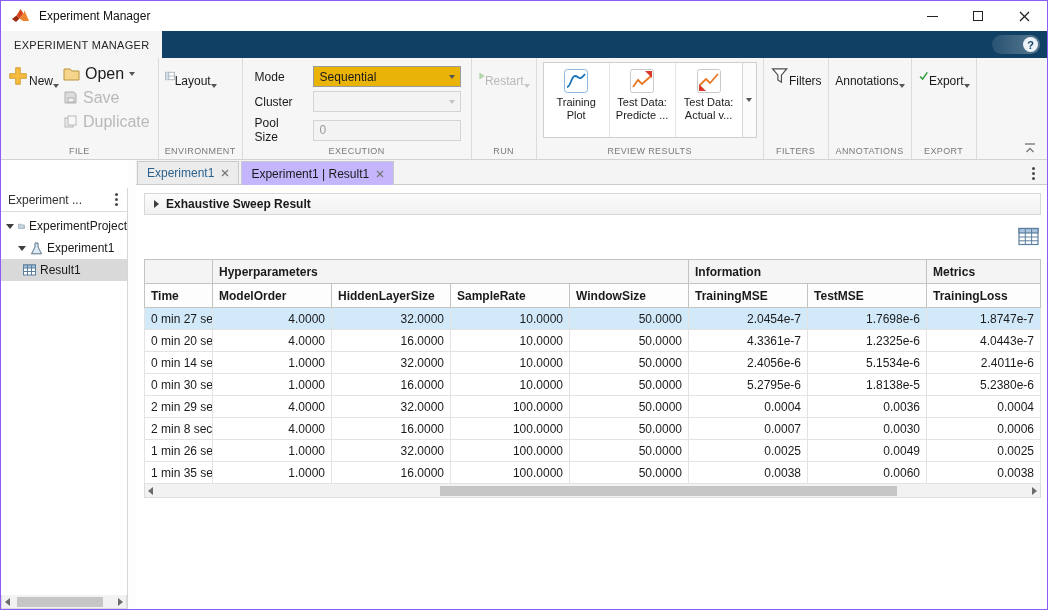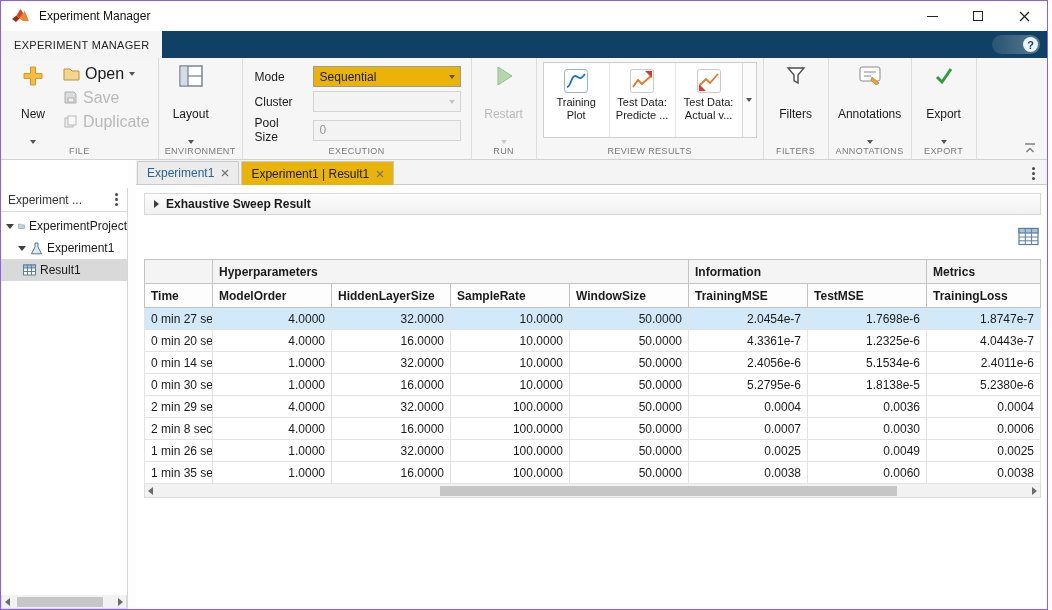--- a/index.html
+++ b/index.html
@@ -23,21 +23,21 @@
                background:linear-gradient(90deg, rgba(255,255,255,.10), rgba(255,255,255,.30));
                display:flex; align-items:center; justify-content:flex-end; padding-right:2px; cursor:default; }
   .help-circle { width:15px; height:15px; border-radius:50%; background:#eef3f7; color:#11446b; font-weight:bold;
                  font-size:11px; display:flex; align-items:center; justify-content:center; }
 
   
   .ribbon { flex:0 0 94px; background:#f6f6f6; border-bottom:1px solid #d2d2d2; display:flex; position:relative; }
   .rib-sec { display:flex; flex-direction:column; border-right:1px solid #dcdcdc; padding:2px 6px 0; }
   .sec-body { flex:1; display:flex; align-items:flex-start; }
   .sec-label { height:15px; font-size:9px; color:#7a7a7a; text-align:center; letter-spacing:.4px; line-height:15px; white-space:nowrap; }
-  .big-btn { width:52px; display:flex; flex-direction:column; align-items:center; padding-top:4px; row-gap:19px; }
+  .big-btn { width:52px; display:flex; flex-direction:row; align-items:flex-end; padding-top:4px; row-gap:0; }
   .big-btn .lbl { font-size:12px; white-space:nowrap; }
   .caret { width:0; height:0; border-left:3.5px solid transparent; border-right:3.5px solid transparent; border-top:4px solid #555; }
   .dis .lbl { color:#b9b9b9; }
   .dis .caret { border-top-color:#c9c9c9; }
   .small-col { display:flex; flex-direction:column; row-gap:7px; padding:5px 2px 0 4px; }
   .small-btn { display:flex; align-items:center; column-gap:5px; height:17px; font-size:16px; white-space:nowrap; }
   .exec { display:grid; grid-template-columns:50px 148px; gap:4px 8px; align-items:center; padding:6px 4px 0 6px; }
   .exec .flabel { font-size:12px; }
   .combo { height:21px; background:#eab308; border:1px solid #9b9b9b; display:flex; align-items:center; padding:0 5px 0 6px; }
   .combo .val { flex:1; font-size:12px; overflow:hidden; white-space:nowrap; }
@@ -57,21 +57,21 @@
   .tree { flex:1; padding-top:3px; overflow:hidden; }
   .tree-item { height:22px; display:flex; align-items:center; column-gap:4px; white-space:nowrap; overflow:hidden; }
   .tree-item.sel { background:#d9d9d9; }
   .twisty { width:0; height:0; border-left:4px solid transparent; border-right:4px solid transparent; border-top:5px solid #3f3f3f; flex:0 0 auto; }
   .splitter { flex:0 0 8px; background:#fdfdfd; }
 
   .main { flex:1; display:flex; flex-direction:column; min-width:0; min-height:0; }
   .doc-tabbar { flex:0 0 24px; background:#f4f4f4; border-bottom:1px solid #cccccc; display:flex; align-items:flex-end; position:relative; padding-left:1px; }
   .doc-tab { height:23px; display:flex; align-items:center; column-gap:7px; padding:0 9px; font-size:12px;
              border:1px solid #c9c9c9; border-bottom:none; background:#ececec; color:#2b618c; margin-right:2px; }
-  .doc-tab.active { background:#eab308; color:#1a1a1a; position:relative; top:1px; height:24px; }
+  .doc-tab.active { background:#c4b5fd; color:#1a1a1a; position:relative; top:1px; height:24px; }
   .tab-kebab { position:absolute; right:6px; top:4px; }
 
   .content { flex:1; position:relative; padding:8px 6px 0 8px; background:#fff; overflow:hidden; }
   .result-bar { height:22px; border:1px solid #d8d8d8; background:linear-gradient(#fcfcfc,#f1f1f1); display:flex; align-items:center; column-gap:7px; padding:0 9px; }
   .result-bar .chev { width:0; height:0; border-top:4px solid transparent; border-bottom:4px solid transparent; border-left:5px solid #3e3e3e; }
   .result-bar .txt { font-weight:bold; }
   .gridbtn-row { margin-top:12px; display:flex; justify-content:flex-end; height:22px; padding-right:2px; }
 
   table.results { border-collapse:collapse; width:100%; table-layout:fixed; margin-top:10px; }
   .results th, .results td { font-size:12px; padding:2px 6px; overflow:hidden; white-space:nowrap; }

